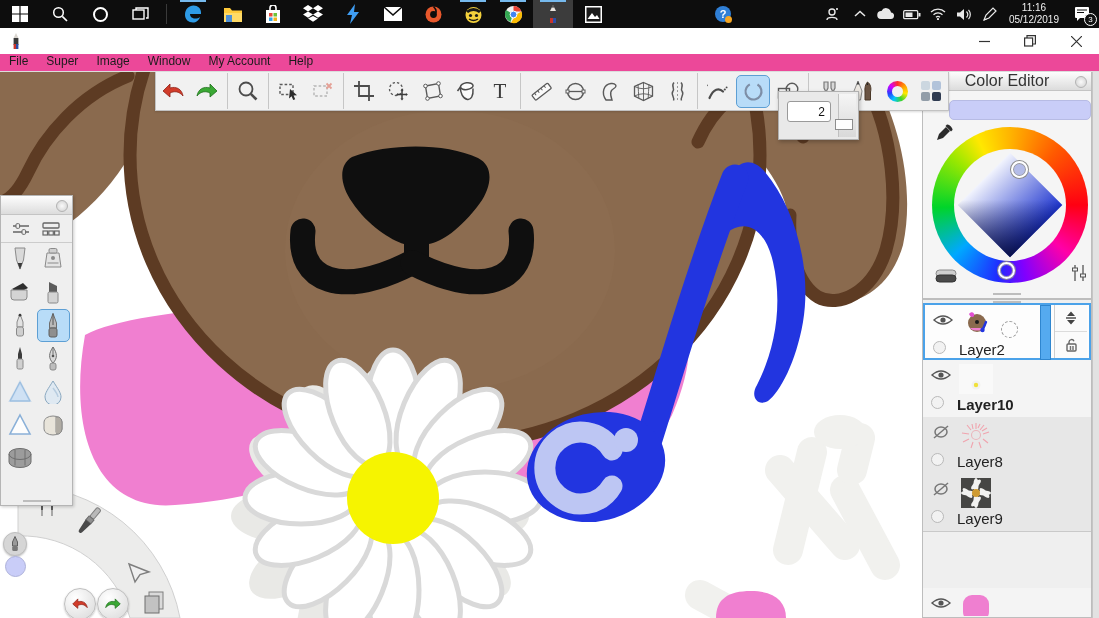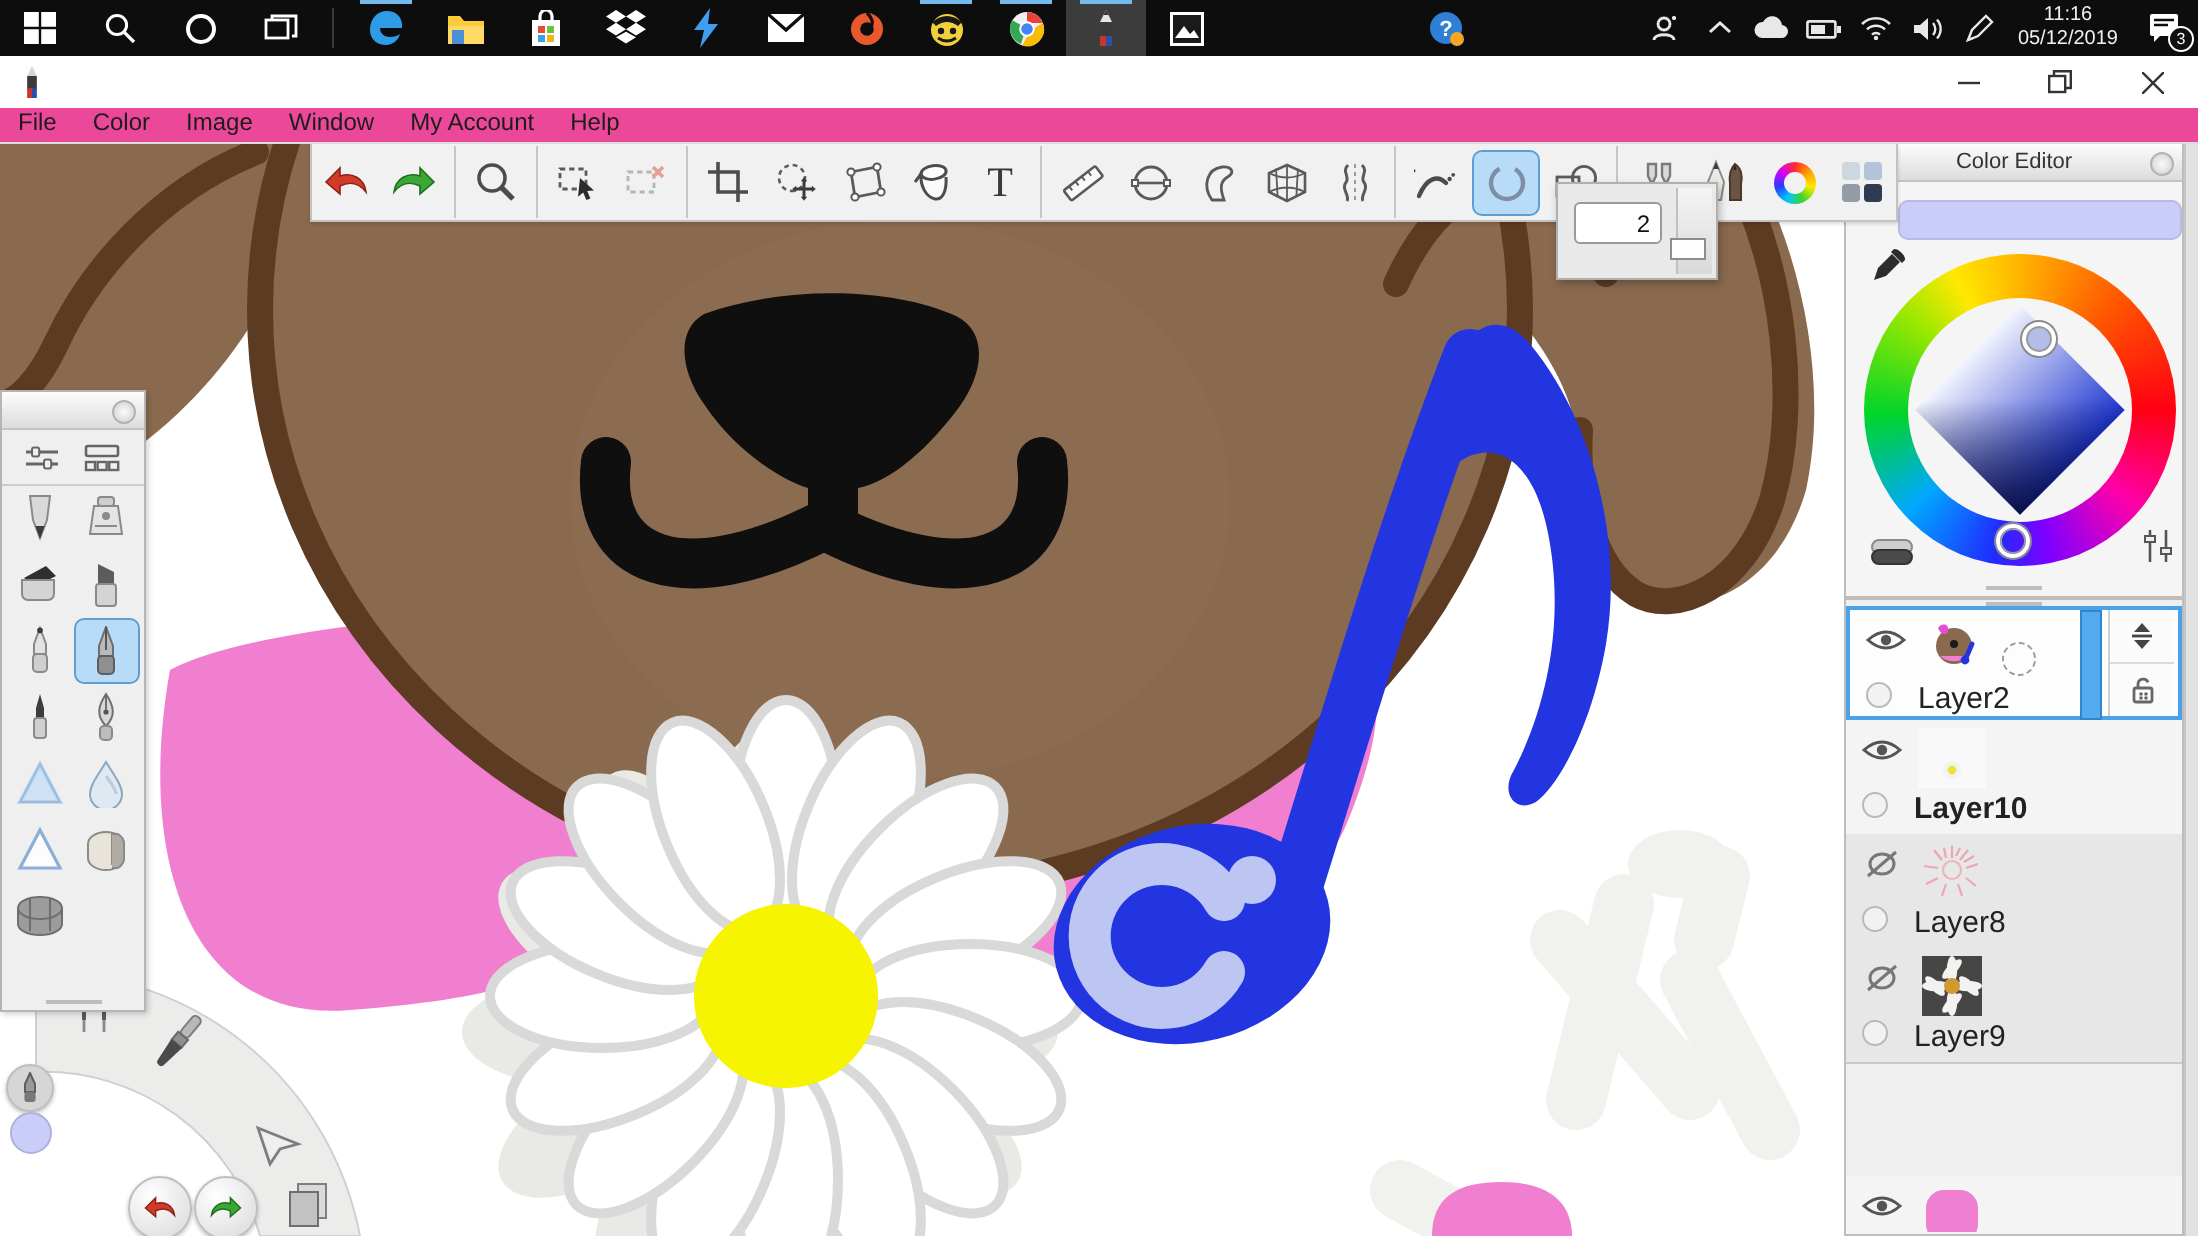--- a/index.html
+++ b/index.html
@@ -39,21 +39,21 @@
     box-shadow:1px 2px 4px rgba(0,0,0,.25);}
   .popup .field{position:absolute;left:8px;top:9px;width:44px;height:21px;background:#fff;border:1px solid #9a9a9a;
     border-radius:3px;font-size:12px;color:#111;text-align:right;padding:0 5px 0 0;line-height:21px;box-sizing:border-box;}
   .popup .col{position:absolute;right:2px;top:2px;bottom:2px;width:17px;background:linear-gradient(#f5f5f5,#d9d9d9);border-left:1px solid #c0c0c0;}
   .popup .handle{position:absolute;left:56px;top:27px;width:16px;height:9px;background:#fdfdfd;border:1px solid #8d8d8d;cursor:pointer;}
   
   .right-strip{left:1092px;top:71px;width:7px;height:547px;background:#e2e2e2;border-left:1px solid #c5c5c5;z-index:2;}
   .panel{background:#f5f5f5;border:1px solid #bdbdbd;box-sizing:border-box;}
   .panel-header{height:18px;background:linear-gradient(#fdfdfd,#dcdcdc);border-bottom:1px solid #c4c4c4;
     display:flex;align-items:center;justify-content:center;position:relative;}
-  .panel-header .ph-title{font-size:11px;color:#333;}
+  .panel-header .ph-title{font-size:16px;color:#333;}
   .ph-btn{position:absolute;right:4px;top:4px;width:10px;height:10px;border-radius:50%;
     background:radial-gradient(#fafafa,#cfcfcf);border:1px solid #b3b3b3;cursor:pointer;}
   .color-editor{left:922px;top:71px;width:170px;height:228px;z-index:4;}
   .swatchbar{position:absolute;left:26px;top:28px;width:140px;height:18px;border-radius:5px;background:#c9cdf8;border:1px solid #b7bbe4;cursor:pointer;}
   .wheel{position:absolute;left:9px;top:55px;width:156px;height:156px;border-radius:50%;cursor:pointer;
     background:conic-gradient(from 0deg,#ffb400,#ff5a00 40deg,#ff0012 90deg,#ff00a8 130deg,#8000ff 168deg,#1f2cff 190deg,#00a8ff 228deg,#00d42a 268deg,#9be800 310deg,#ffe800 334deg,#ffb400 360deg);}
   .wheel::after{content:"";position:absolute;left:22px;top:22px;width:112px;height:112px;border-radius:50%;background:#f5f5f5;}
   .diamond{position:absolute;left:50px;top:96px;width:74px;height:74px;transform:rotate(45deg);cursor:pointer;z-index:5;
     background:linear-gradient(135deg,rgba(5,8,40,0) 45%,rgba(5,8,40,.82)),linear-gradient(90deg,#f2f4fd,#1d34cf);}
   .sel-dot{position:absolute;width:13px;height:13px;border-radius:50%;border:2px solid #fff;box-shadow:0 0 0 1px #8a8a8a, inset 0 0 0 1px #9a9a9a;z-index:6;cursor:pointer;}
@@ -424,21 +424,21 @@
     <div class="win-btn">
         <svg width="11" height="11" viewBox="0 0 11 11">
           <path d="M0,0 L11,11 M11,0 L0,11" stroke="#333" stroke-width="1.2"></path>
         </svg>
       </div>
   </div>
 </div>
 
 <div class="abs menubar">
   <span class="menu-item">File</span>
-  <span class="menu-item">Color</span>
+  <span class="menu-item">Super</span>
   <span class="menu-item">Image</span>
   <span class="menu-item">Window</span>
   <span class="menu-item">My Account</span>
   <span class="menu-item">Help</span>
 </div>
 
 <div class="abs toolbar">
   <div class="tool-cell">
     <svg width="24" height="22" viewBox="0 0 24 22">
         <path d="M2,11 L9,4 L9,8 C15,6 21,9 22,16 C18,11 13,11 9,13 L9,17 Z" fill="#d13c2a" stroke="#8e2015" stroke-width="0.8"></path>

